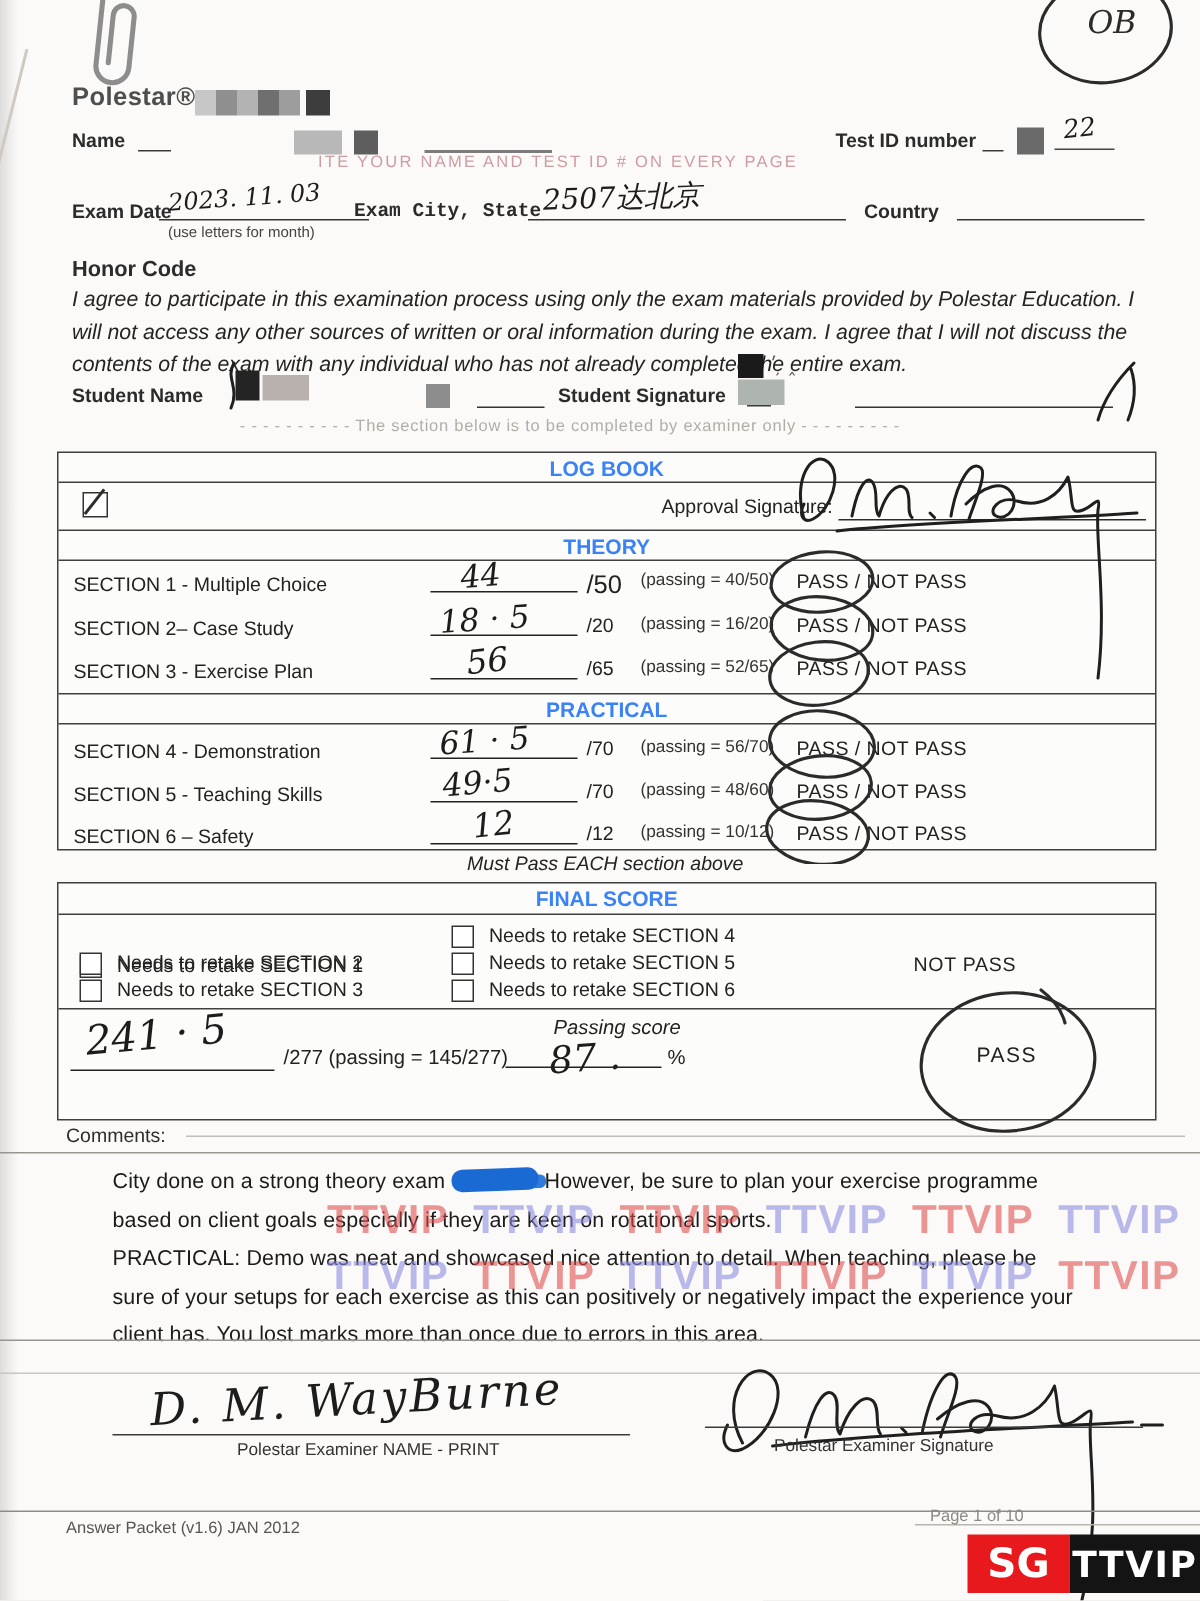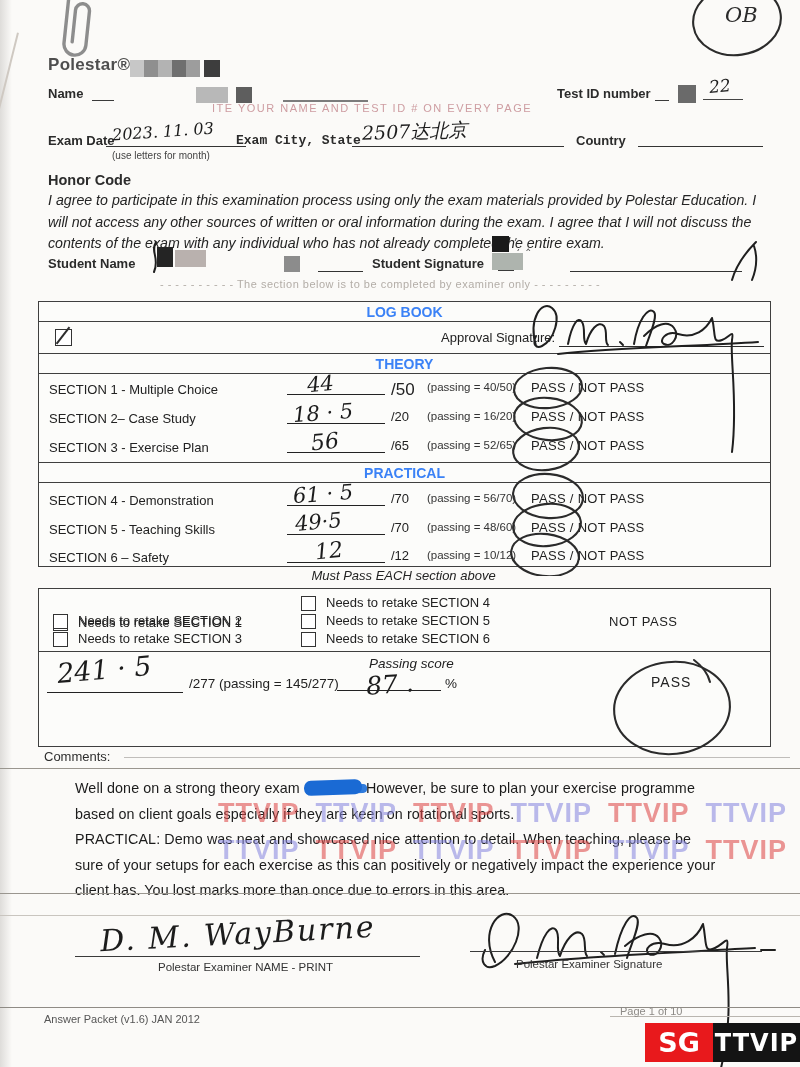--- a/index.html
+++ b/index.html
@@ -186,20 +186,21 @@
     <path d="M46,60 C50,40 56,32 60,38 C64,44 60,56 64,60 C68,46 76,36 82,42 C86,47 82,58 86,61" class="sig"></path>
     <path d="M98,58 l3,3" class="sig"></path>
     <path d="M112,60 C116,36 126,22 132,28 C136,32 128,50 124,62" class="sig"></path>
     <path d="M122,52 C134,40 146,36 152,44 C158,52 150,64 142,60 C136,57 144,46 156,50 C172,55 184,46 190,34 C194,50 190,60 200,56 C208,53 212,44 210,56 C208,74 216,120 210,168" class="sig"></path>
     <path d="M36,70 C90,64 180,62 236,58" class="sig" stroke-width="1.6"></path>
   </svg>
 
   <div class="abs" style="left:38px;top:568px;width:731px;text-align:center;font-size:13px;font-style:italic;color:#222;">Must Pass EACH section above</div>
 
   <div class="abs ftable" style="left:38px;top:588px;width:731px;height:157px;">
+    <div class="trow-head" style="height:20px;">FINAL SCORE</div>
     <div style="height:62px;border-bottom:1.4px solid #3f3f3f;position:relative;">
       <span class="ret-item" style="left:14px;top:6px;margin-top:20px;"><span class="cb"></span><span>Needs to retake SECTION 1</span></span>
       <span class="ret-item" style="left:14px;top:24px;"><span class="cb"></span><span>Needs to retake SECTION 2</span></span>
       <span class="ret-item" style="left:14px;top:42px;"><span class="cb"></span><span>Needs to retake SECTION 3</span></span>
       <span class="ret-item" style="left:262px;top:6px;"><span class="cb"></span><span>Needs to retake SECTION 4</span></span>
       <span class="ret-item" style="left:262px;top:24px;"><span class="cb"></span><span>Needs to retake SECTION 5</span></span>
       <span class="ret-item" style="left:262px;top:42px;"><span class="cb"></span><span>Needs to retake SECTION 6</span></span>
       <span class="abs" style="left:570px;top:25px;font-size:13px;letter-spacing:.5px;">NOT PASS</span>
     </div>
     <div style="height:73px;position:relative;">
@@ -217,21 +218,21 @@
   <svg class="abs" style="left:598px;top:652px;" width="150" height="115" viewBox="0 0 150 115">
     <ellipse cx="74" cy="56" rx="58" ry="46" class="circ" transform="rotate(-6 74 56)"></ellipse>
     <path d="M96,8 C104,14 110,22 112,30" class="circ"></path>
   </svg>
 
   <div class="abs" style="left:44px;top:749px;font-size:13px;color:#2e2e2e;">Comments:</div>
   <div class="abs" style="left:124px;top:757px;width:666px;height:0;border-bottom:1.6px solid rgba(120,115,110,.45);"></div>
   <div class="abs hr" style="left:0;top:768px;width:800px;"></div>
 
   <div class="abs comments-body" style="left:75px;top:776px;width:648px;">
-    <span>Well done on a strong theory exam</span>
+    <span>City done on a strong theory exam</span>
     <span class="blob"></span>
     <span>However, be sure to plan your exercise programme based on client goals especially if they are keen on rotational sports.</span><br>
     <span>PRACTICAL: Demo was neat and showcased nice attention to detail. When teaching, please be sure of your setups for each exercise as this can positively or negatively impact the experience your client has. You lost marks more than once due to errors in this area.</span>
   </div>
 
   <div class="abs wmrow wm-a" style="left:218px;top:798px;width:582px;">
     <span>TTVIP</span><span>TTVIP</span><span>TTVIP</span><span>TTVIP</span><span>TTVIP</span><span>TTVIP</span>
   </div>
   <div class="abs wmrow wm-b" style="left:218px;top:835px;width:582px;">
     <span>TTVIP</span><span>TTVIP</span><span>TTVIP</span><span>TTVIP</span><span>TTVIP</span><span>TTVIP</span>

